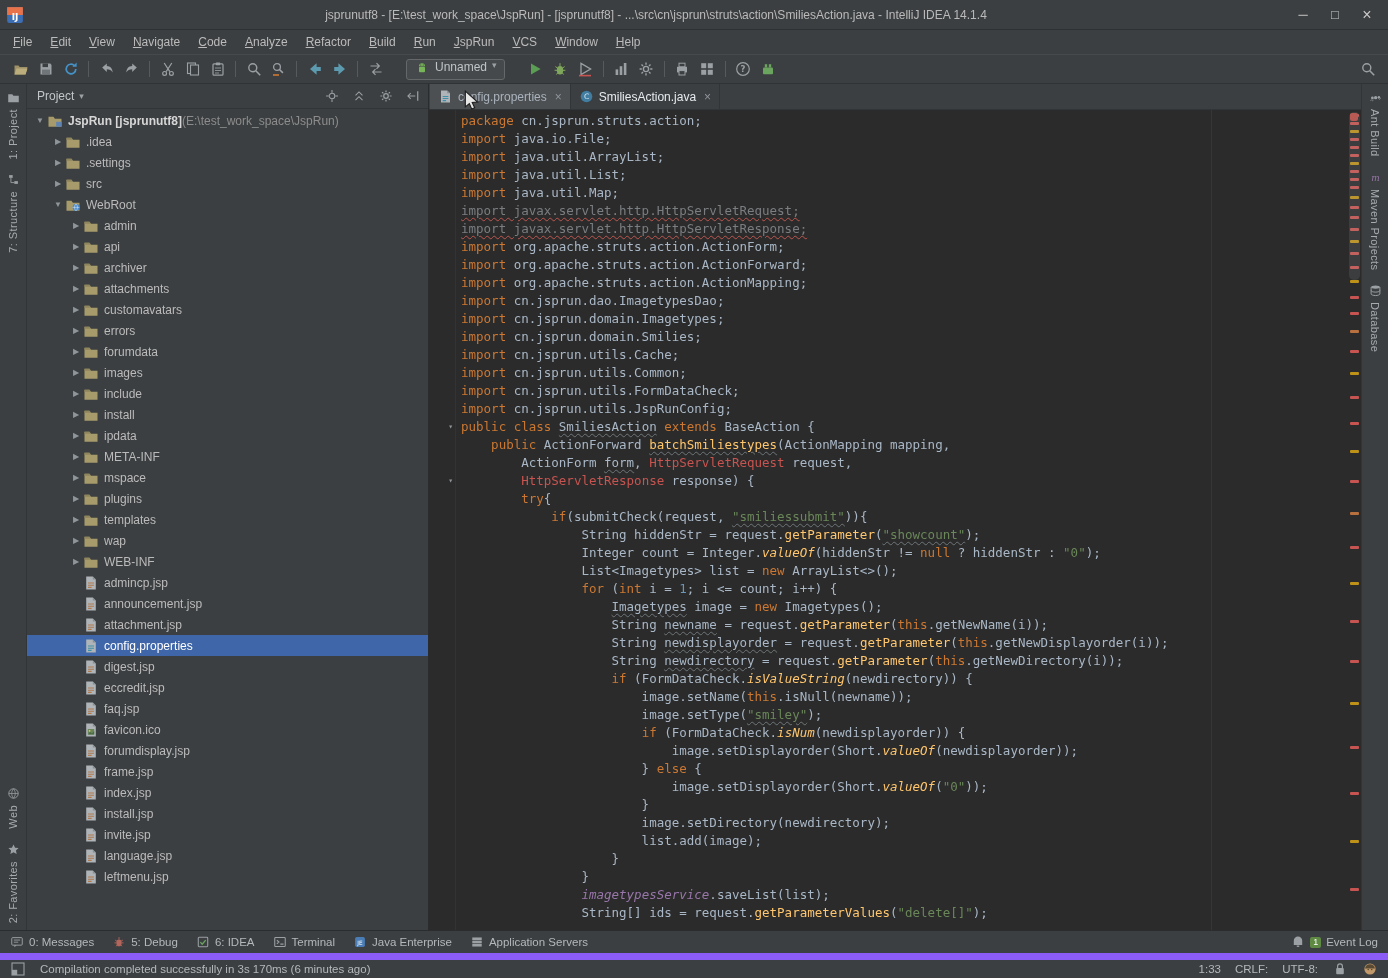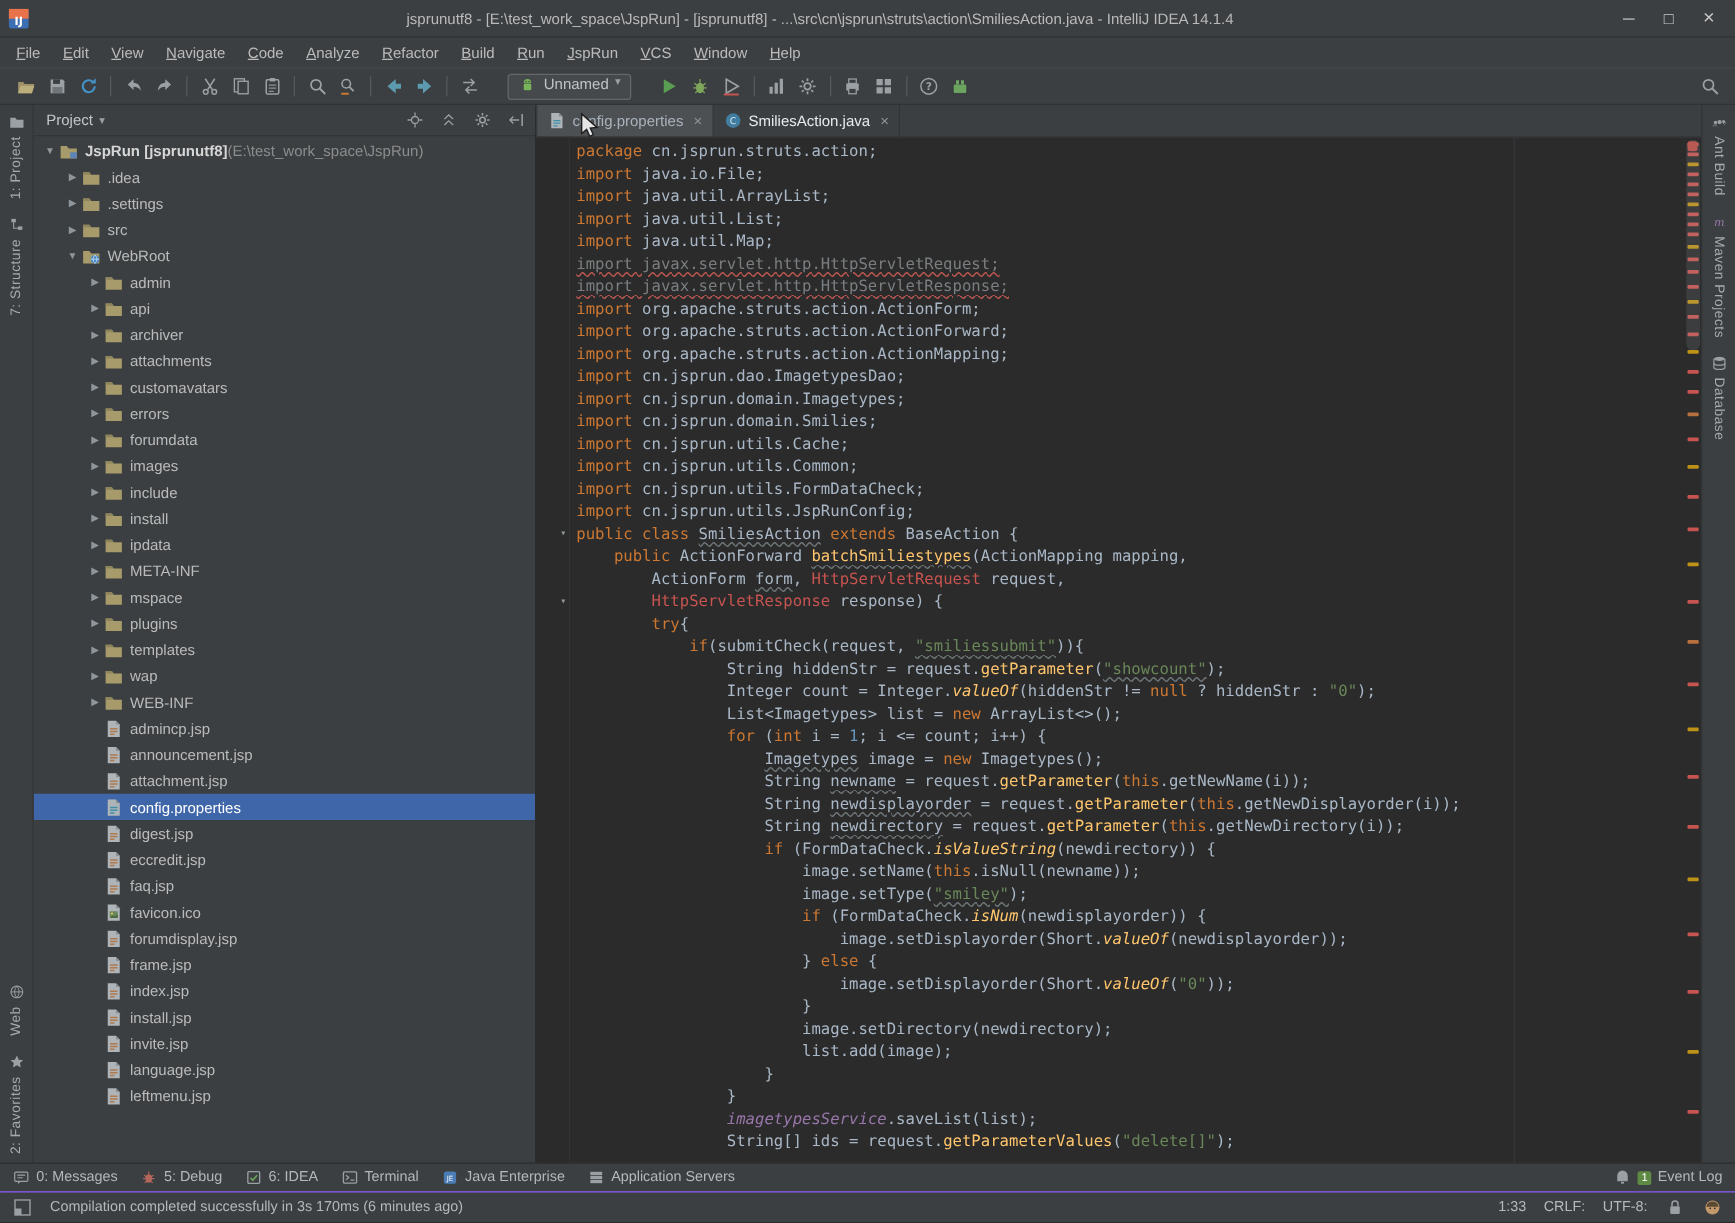--- a/index.html
+++ b/index.html
@@ -63,21 +63,21 @@
 .margin-guide{position:absolute;top:0;bottom:0;left:782px;width:1px;background:#343739;}
 .stripe{position:absolute;right:0;top:0;bottom:0;width:13px;}
 .smark{position:absolute;right:2px;width:9px;height:3px;border-radius:1px;}
 .err-badge{position:absolute;top:3px;right:3px;width:8px;height:8px;border-radius:2px;background:#BB4B43;}
 .scroll-thumb{position:absolute;right:1px;top:2px;width:11px;height:168px;background:rgba(169,179,187,.14);border-radius:5px;}
 .bottombar{flex:0 0 23px;display:flex;align-items:center;gap:18px;border-top:1px solid #2A2C2E;padding:0 10px;font-size:11.5px;color:#B4B8BB;}
 .bb-item{display:flex;align-items:center;gap:5px;}
 .bb-item .icn svg{width:14px;height:14px;}
 .bb-spacer{flex:1;}
 .badge{background:#5F8A43;color:#FFF;font-size:9px;line-height:11px;padding:0 3px;border-radius:2px;}
-.statusbar{flex:0 0 25px;display:flex;align-items:center;gap:14px;border-top:1px solid #8b5cf6;padding:0 10px;font-size:11.5px;color:#B4B8BB;}
+.statusbar{flex:0 0 25px;display:flex;align-items:center;gap:14px;border-top:7px solid #8b5cf6;padding:0 10px;font-size:11.5px;color:#B4B8BB;}
 .sb-spacer{flex:1;}
 .sb-item{display:flex;align-items:center;}
 .cursor{position:absolute;left:463px;top:90px;z-index:99;pointer-events:none;}
 </style>
 </head>
 <body>
 
 <div class="window">
 
   <div class="titlebar">

